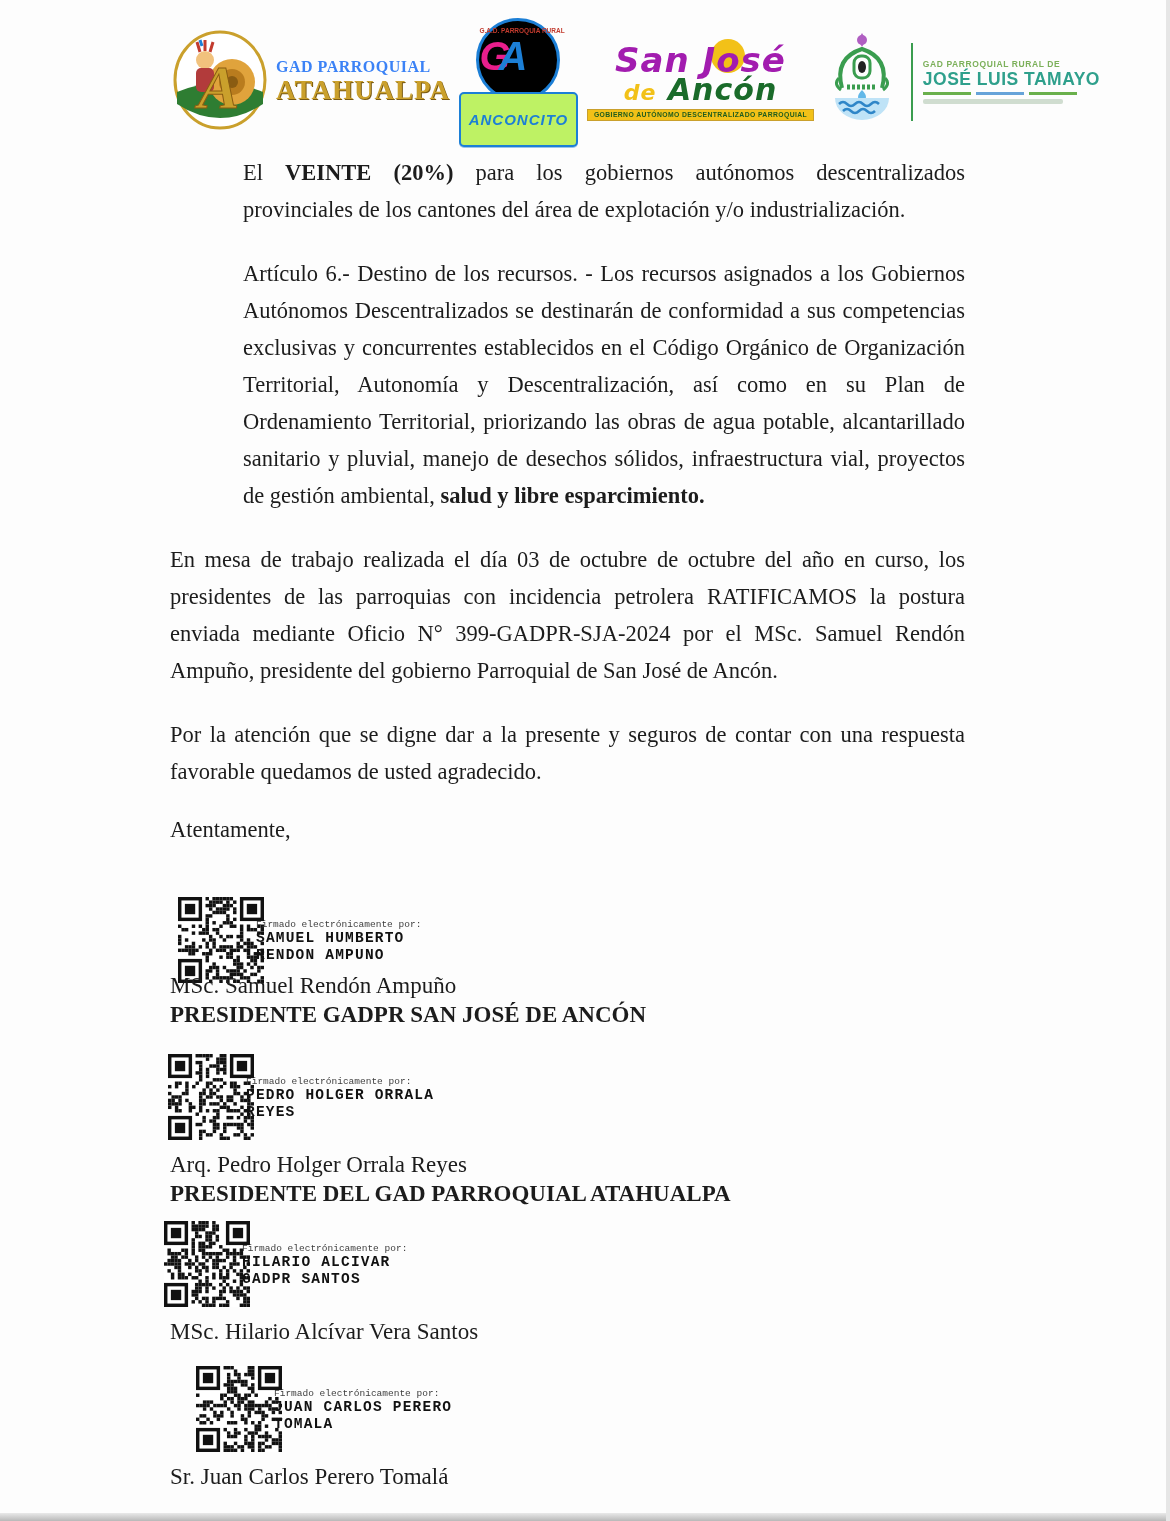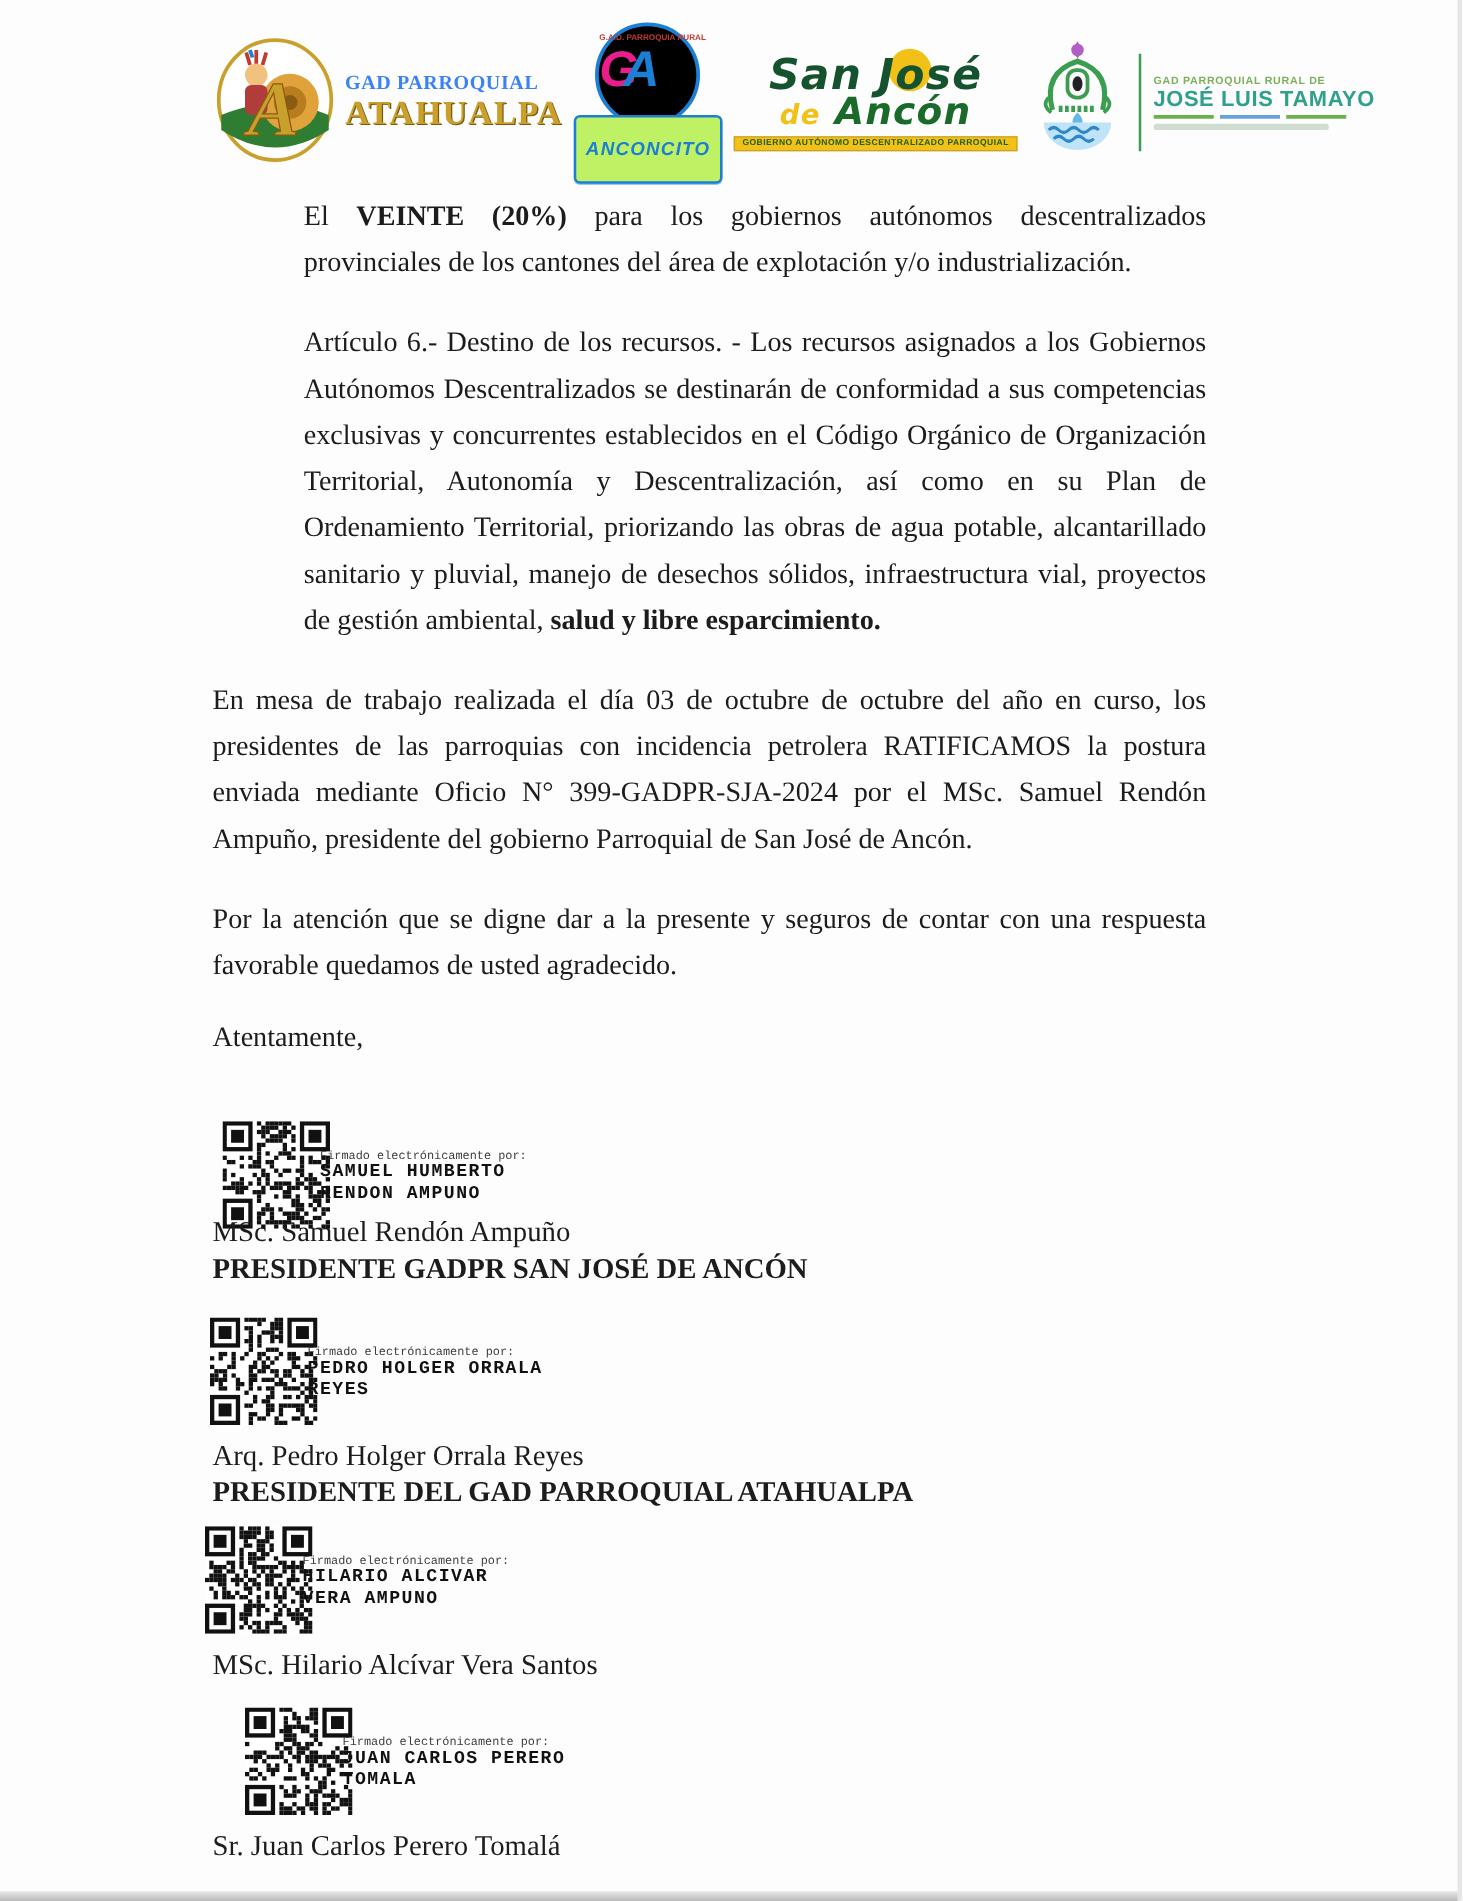--- a/index.html
+++ b/index.html
@@ -32,21 +32,21 @@
   .anc-mono .g { color:#e91e8c; margin-right:-12px; }
   .anc-mono .a { color:#1c7fd6; }
   .anc-banner {
     margin-top:-10px; background:#bef264; border:2.5px solid #1c7fd6; border-radius:5px;
     padding:17px 8px; font-family:"Liberation Sans", sans-serif; font-weight:bold; font-style:italic;
     font-size:15px; color:#1c7fd6; letter-spacing:1px; box-shadow:0 1px 0 #9cc4e8;
   }
   
   .logo-sja { flex-direction:column; align-items:center; line-height:1; }
   .sja-l1 { position:relative; font-family:"DejaVu Sans", sans-serif; font-weight:bold; font-style:italic;
-            font-size:34px; color:#14532d; letter-spacing:1px; z-index:1; }
+            font-size:34px; color:#a21caf; letter-spacing:1px; z-index:1; }
   .sja-sun { position:absolute; top:-4px; left:96px; width:34px; height:34px; border-radius:50%;
              background:#f2c118; z-index:-1; }
   .sja-l2 { font-family:"DejaVu Sans", sans-serif; font-weight:bold; font-style:italic;
             font-size:30px; color:#1a6b2a; margin-top:-2px; letter-spacing:1px; }
   .sja-l2 .de { color:#f2c118; font-size:22px; }
   .sja-ribbon {
     margin-top:4px; background:#f2c118; border:1px solid #caa02c; color:#1e5c1e;
     font-family:"Liberation Sans", sans-serif; font-weight:bold; font-size:6.8px;
     padding:1.5px 6px; letter-spacing:.4px; white-space:nowrap;
   }
@@ -846,21 +846,21 @@
               <rect x="61.92" y="0" width="24.08" height="24.08" fill="#111111"></rect>
               <rect x="65.36" y="3.44" width="17.2" height="17.2" fill="#ffffff"></rect>
               <rect x="68.8" y="6.88" width="10.32" height="10.32" fill="#111111"></rect>
               <rect x="0" y="61.92" width="24.08" height="24.08" fill="#111111"></rect>
               <rect x="3.44" y="65.36" width="17.2" height="17.2" fill="#ffffff"></rect>
               <rect x="6.88" y="68.8" width="10.32" height="10.32" fill="#111111"></rect>
             </svg></div>
         <div class="qr-label">
           <div class="firmado">Firmado electrónicamente por:</div>
           <div class="qr-name">HILARIO ALCIVAR</div>
-          <div class="qr-name">VERA AMPUNO</div>
+          <div class="qr-name">GADPR SANTOS</div>
         </div>
       </div>
       <div class="sig-name">MSc. Hilario Alcívar Vera Santos</div>
     </div>
 
     <div class="sig sig--4">
       <div class="qr-row">
         <div class="qr-code"><svg width="86" height="86" viewBox="0 0 86 86" xmlns="http://www.w3.org/2000/svg">
               <rect width="86" height="86" fill="#ffffff"></rect>
               <rect x="27.52" y="0" width="3.44" height="3.44" fill="#111111"></rect>

